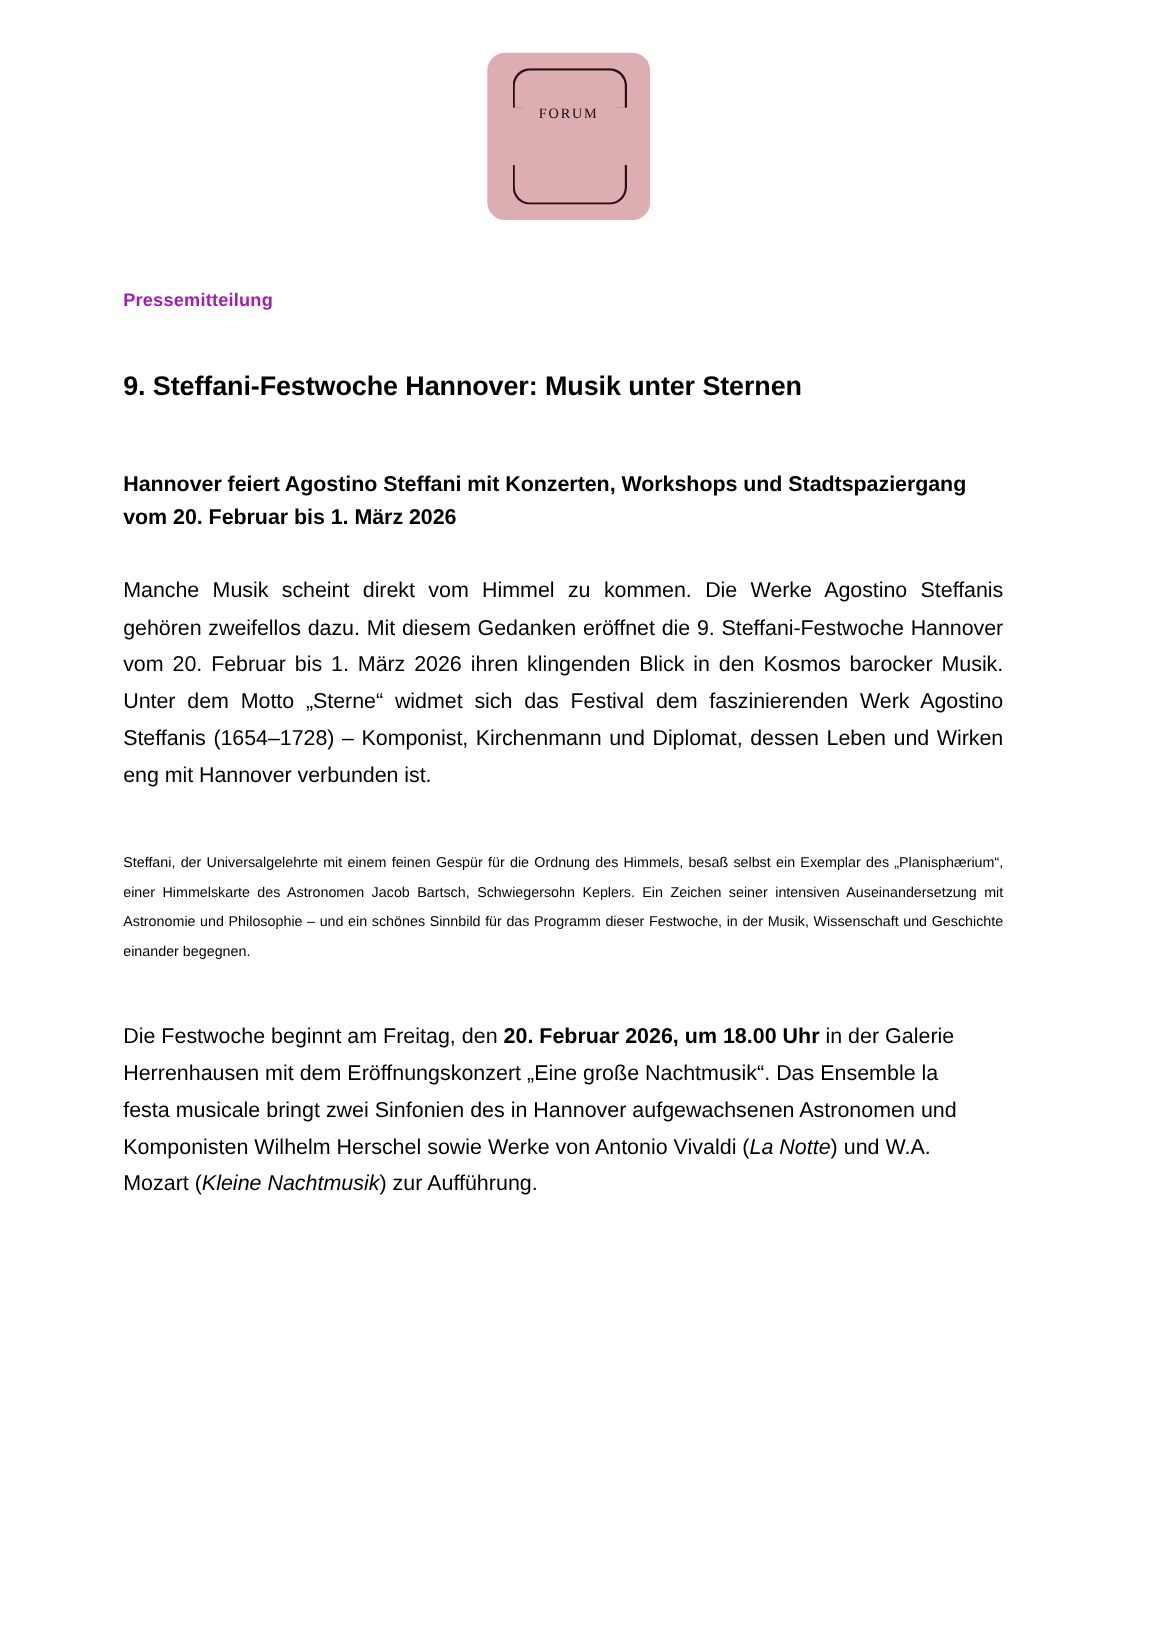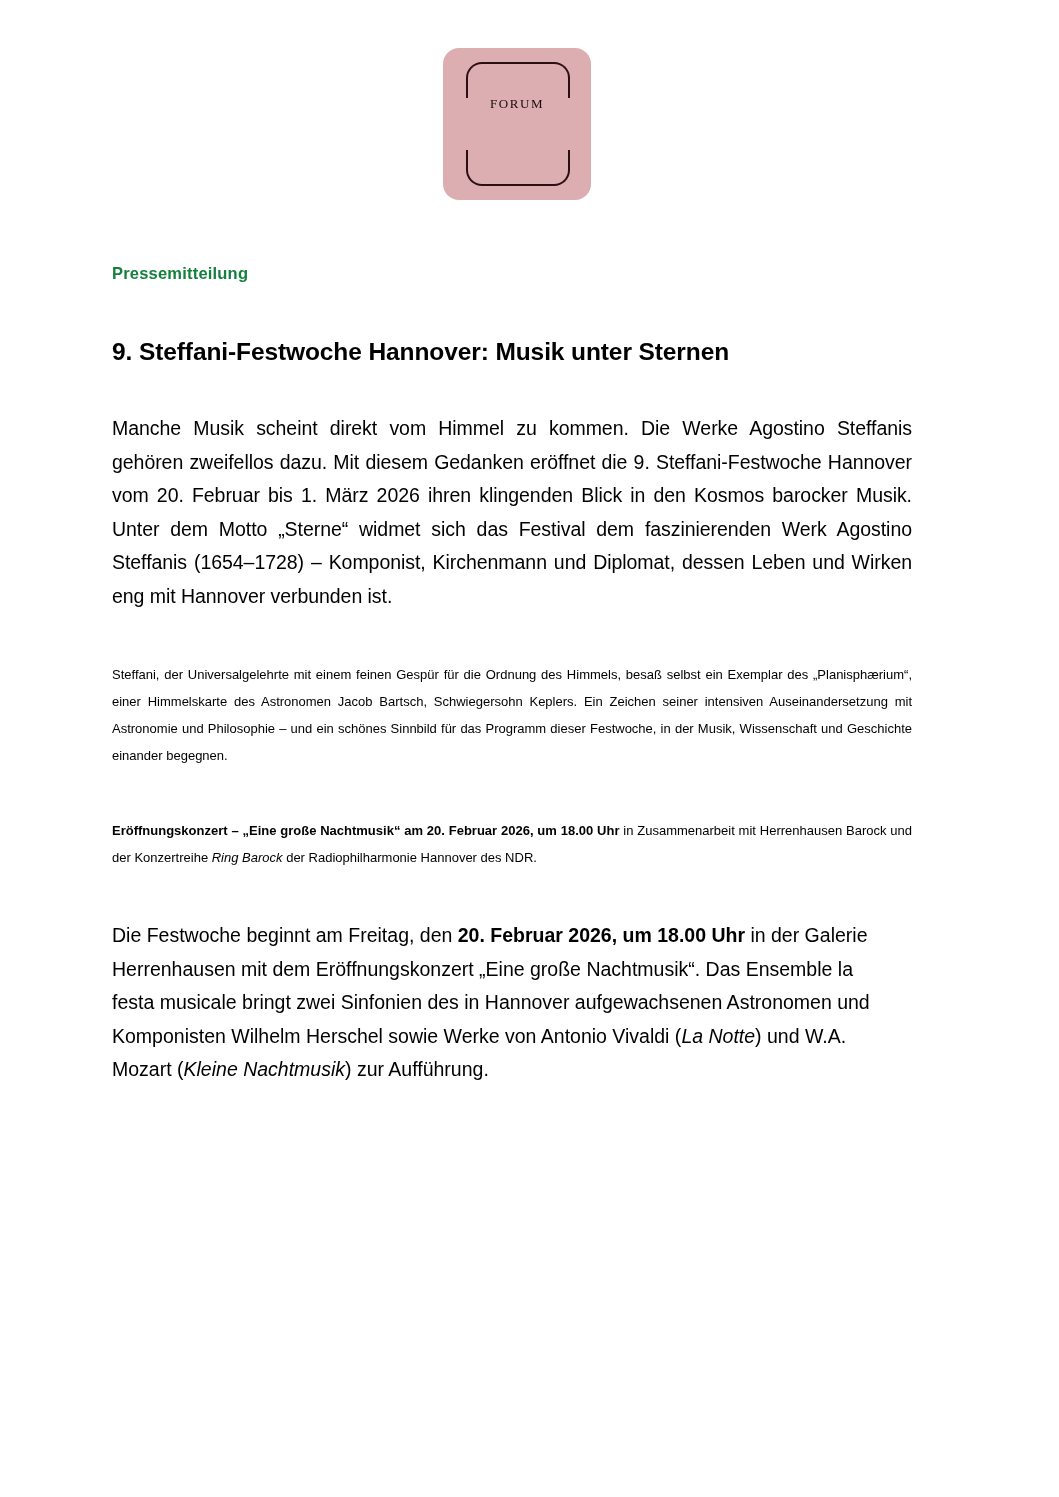--- a/index.html
+++ b/index.html
@@ -91,32 +91,32 @@
   .doc {
     position: absolute;
     left: 112px;
     top: 262px;
     width: 800px;
   }
 
   .kicker {
     font-size: 16.5px;
     font-weight: bold;
-    color: #15803d;
+    color: #a21caf;
     letter-spacing: 0.2px;
     margin: 0 0 52px 0;
     line-height: 22px;
   }
 
   h1.headline {
     font-size: 24.5px;
     font-weight: bold;
     letter-spacing: -0.1px;
     line-height: 31px;
-    margin: 0 0 45px 0;
+    margin: 0 0 58px 0;
     color: #000;
   }
 
   .subhead {
     font-size: 19.5px;
     font-weight: bold;
     line-height: 30px;
     margin: 0 0 36px 0;
     letter-spacing: -0.05px;
   }
@@ -167,23 +167,23 @@
   <div class="logo-bracket-bot"></div>
   <div class="logo-forum">FORUM</div>
 </div>
 
 <div class="doc">
 
   <div class="kicker">Pressemitteilung</div>
 
   <h1 class="headline">9. Steffani-Festwoche Hannover: Musik unter Sternen</h1>
 
+  <div class="subhead">Hannover feiert Agostino Steffani mit Konzerten, Workshops und Stadtspaziergang vom 20. Februar bis 1. März 2026</div>
 
   <p class="lead">Manche Musik scheint direkt vom Himmel zu kommen. Die Werke Agostino Steffanis gehören zweifellos dazu. Mit diesem Gedanken eröffnet die 9. Steffani-Festwoche Hannover vom 20. Februar bis 1. März 2026 ihren klingenden Blick in den Kosmos barocker Musik. Unter dem Motto „Sterne“ widmet sich das Festival dem faszinierenden Werk Agostino Steffanis (1654–1728) – Komponist, Kirchenmann und Diplomat, dessen Leben und Wirken eng mit Hannover verbunden ist.</p>
 
   <p class="body-par">Steffani, der Universalgelehrte mit einem feinen Gespür für die Ordnung des Himmels, besaß selbst ein Exemplar des „Planisphærium“, einer Himmelskarte des Astronomen Jacob Bartsch, Schwiegersohn Keplers. Ein Zeichen seiner intensiven Auseinandersetzung mit Astronomie und Philosophie – und ein schönes Sinnbild für das Programm dieser Festwoche, in der Musik, Wissenschaft und Geschichte einander begegnen.</p>
 
-  <p class="body-par"><strong>Eröffnungskonzert – „Eine große Nachtmusik“ am 20. Februar 2026, um 18.00 Uhr</strong><span> in Zusammenarbeit mit Herrenhausen Barock und der Konzertreihe </span><em>Ring Barock</em><span> der Radiophilharmonie Hannover des NDR.</span></p>
 
 
   <p class="body-par-left"><span>Die Festwoche beginnt am Freitag, den </span><strong>20. Februar 2026, um 18.00 Uhr</strong><span> in der Galerie Herrenhausen mit dem Eröffnungskonzert „Eine große Nachtmusik“. Das Ensemble la festa musicale bringt zwei Sinfonien des in Hannover aufgewachsenen Astronomen und Komponisten Wilhelm Herschel sowie Werke von Antonio Vivaldi (</span><em>La Notte</em><span>) und W.A. Mozart (</span><em>Kleine Nachtmusik</em><span>) zur Aufführung.</span></p>
 
 </div>
 
 </body></html>

